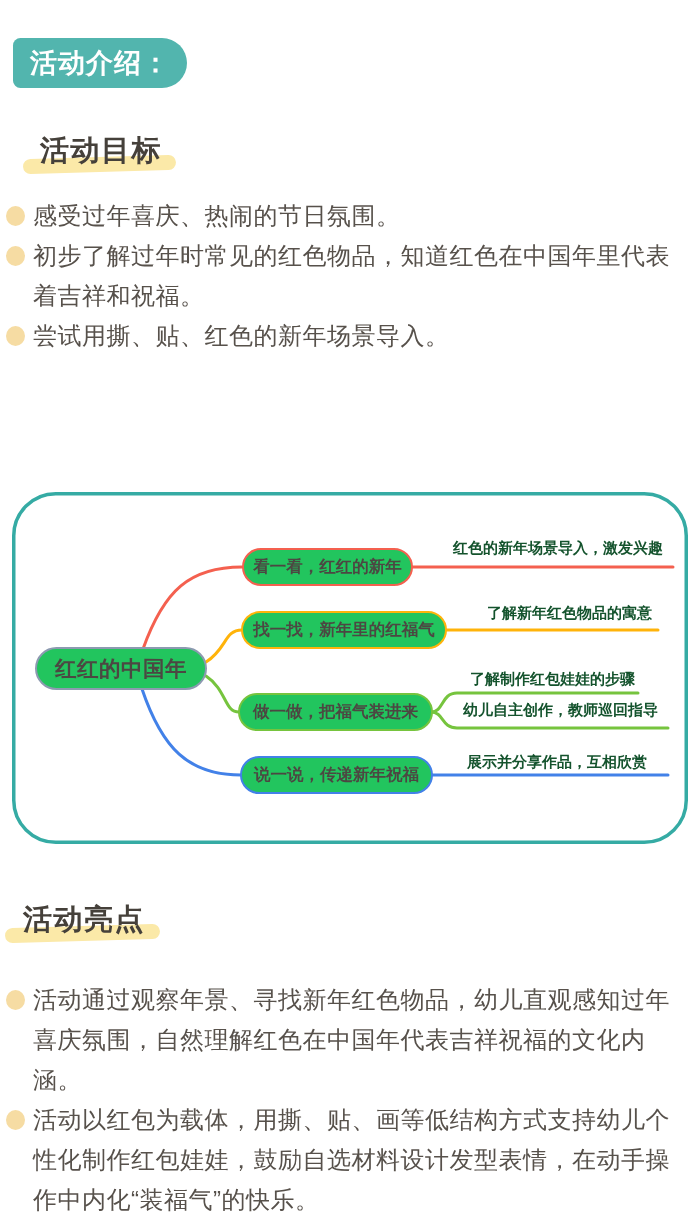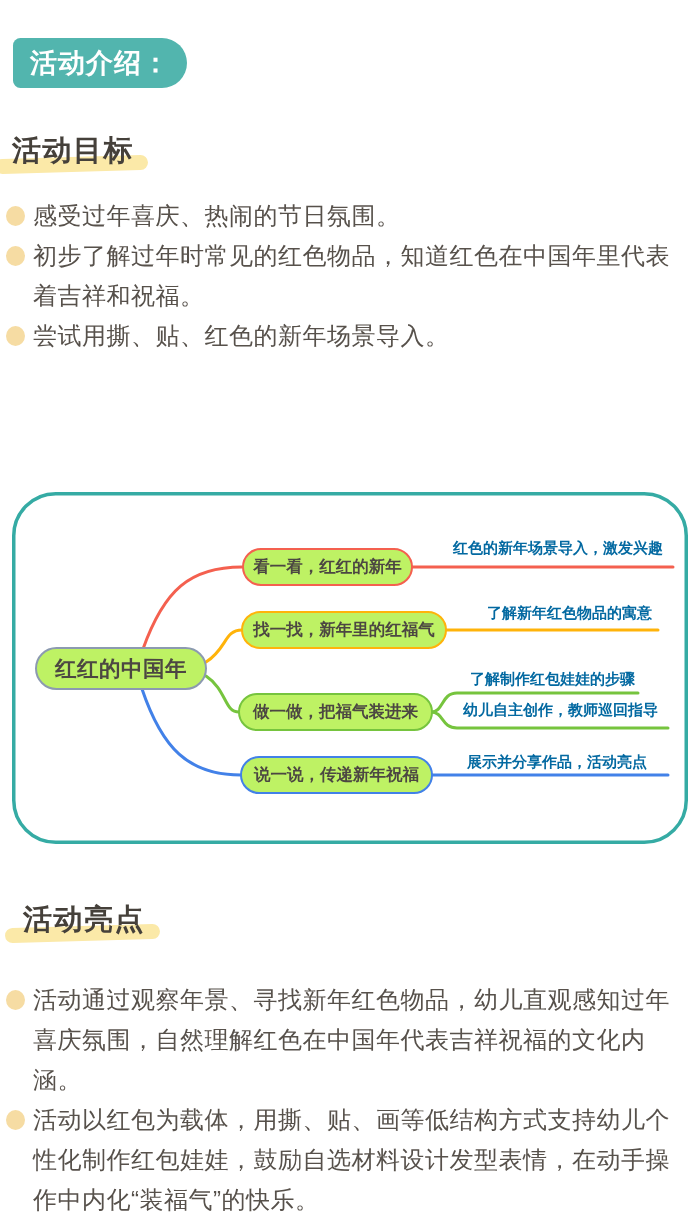--- a/index.html
+++ b/index.html
@@ -20,45 +20,45 @@
   
   .bullets{position:absolute;left:33px;width:642px;font-size:24px;line-height:40px;
            font-weight:400;color:#57514B;letter-spacing:0.5px;}
   .bullet{position:relative;}
   .bullet .dot{position:absolute;left:-27px;top:10px;width:19px;height:20px;border-radius:50%;
                background:#F6DCA3;}
 
   
   .mindmap{position:absolute;left:12px;top:492px;width:676px;height:352px;}
   .mindmap svg{position:absolute;left:0;top:0;}
-  .node{position:absolute;background:#bef264;display:flex;align-items:center;justify-content:center;
+  .node{position:absolute;background:#22c55e;display:flex;align-items:center;justify-content:center;
         font-size:16.5px;font-weight:600;color:#4C4742;white-space:nowrap;box-sizing:border-box;}
   .node.root{left:23px;top:155px;width:172px;height:43px;border:2.5px solid #8C9AB0;
              border-radius:23px;font-size:21.5px;letter-spacing:0.5px;}
   .node.n1{left:230px;top:56px;width:171px;height:38px;border:2.5px solid #F4604F;border-radius:19px;}
   .node.n2{left:229px;top:119px;width:206px;height:38px;border:2.5px solid #FFB30A;border-radius:19px;}
   .node.n3{left:226px;top:201px;width:195px;height:38px;border:2.5px solid #76C43E;border-radius:19px;}
   .node.n4{left:228px;top:264px;width:193px;height:38px;border:2.5px solid #4281E8;border-radius:19px;}
-  .note{position:absolute;font-size:15px;line-height:18px;font-weight:600;color:#0369a1;white-space:nowrap;}
+  .note{position:absolute;font-size:15px;line-height:18px;font-weight:600;color:#14532d;white-space:nowrap;}
   .noteA{left:441px;top:47px;}
   .noteB{left:475px;top:112px;}
   .noteC{left:458px;top:178px;}
   .noteD{left:451px;top:209px;}
   .noteE{left:455px;top:261px;}
 </style>
 </head>
 <body>
 
 <div class="page">
 
   <div class="badge">
     <span>活动介绍：</span>
   </div>
 
-  <div class="sec-heading" style="left:12px;top:131px;">
+  <div class="sec-heading" style="left:40px;top:131px;">
     <span class="hl"></span>
     <span class="t">活动目标</span>
   </div>
 
   <div class="bullets" style="top:196px;">
     <div class="bullet">
       <span class="dot"></span>
       <div>感受过年喜庆、热闹的节日氛围。</div>
     </div>
     <div class="bullet">
@@ -92,21 +92,21 @@
     <div class="node root">红红的中国年</div>
     <div class="node n1">看一看，红红的新年</div>
     <div class="node n2">找一找，新年里的红福气</div>
     <div class="node n3">做一做，把福气装进来</div>
     <div class="node n4">说一说，传递新年祝福</div>
 
     <div class="note noteA">红色的新年场景导入，激发兴趣</div>
     <div class="note noteB">了解新年红色物品的寓意</div>
     <div class="note noteC">了解制作红包娃娃的步骤</div>
     <div class="note noteD">幼儿自主创作，教师巡回指导</div>
-    <div class="note noteE">展示并分享作品，活动亮点</div>
+    <div class="note noteE">展示并分享作品，互相欣赏</div>
   </div>
 
   <div class="sec-heading" style="left:23px;top:900px;">
     <span class="hl" style="left:-18px;width:155px;"></span>
     <span class="t">活动亮点</span>
   </div>
 
   <div class="bullets" style="top:980px;">
     <div class="bullet">
       <span class="dot"></span>

